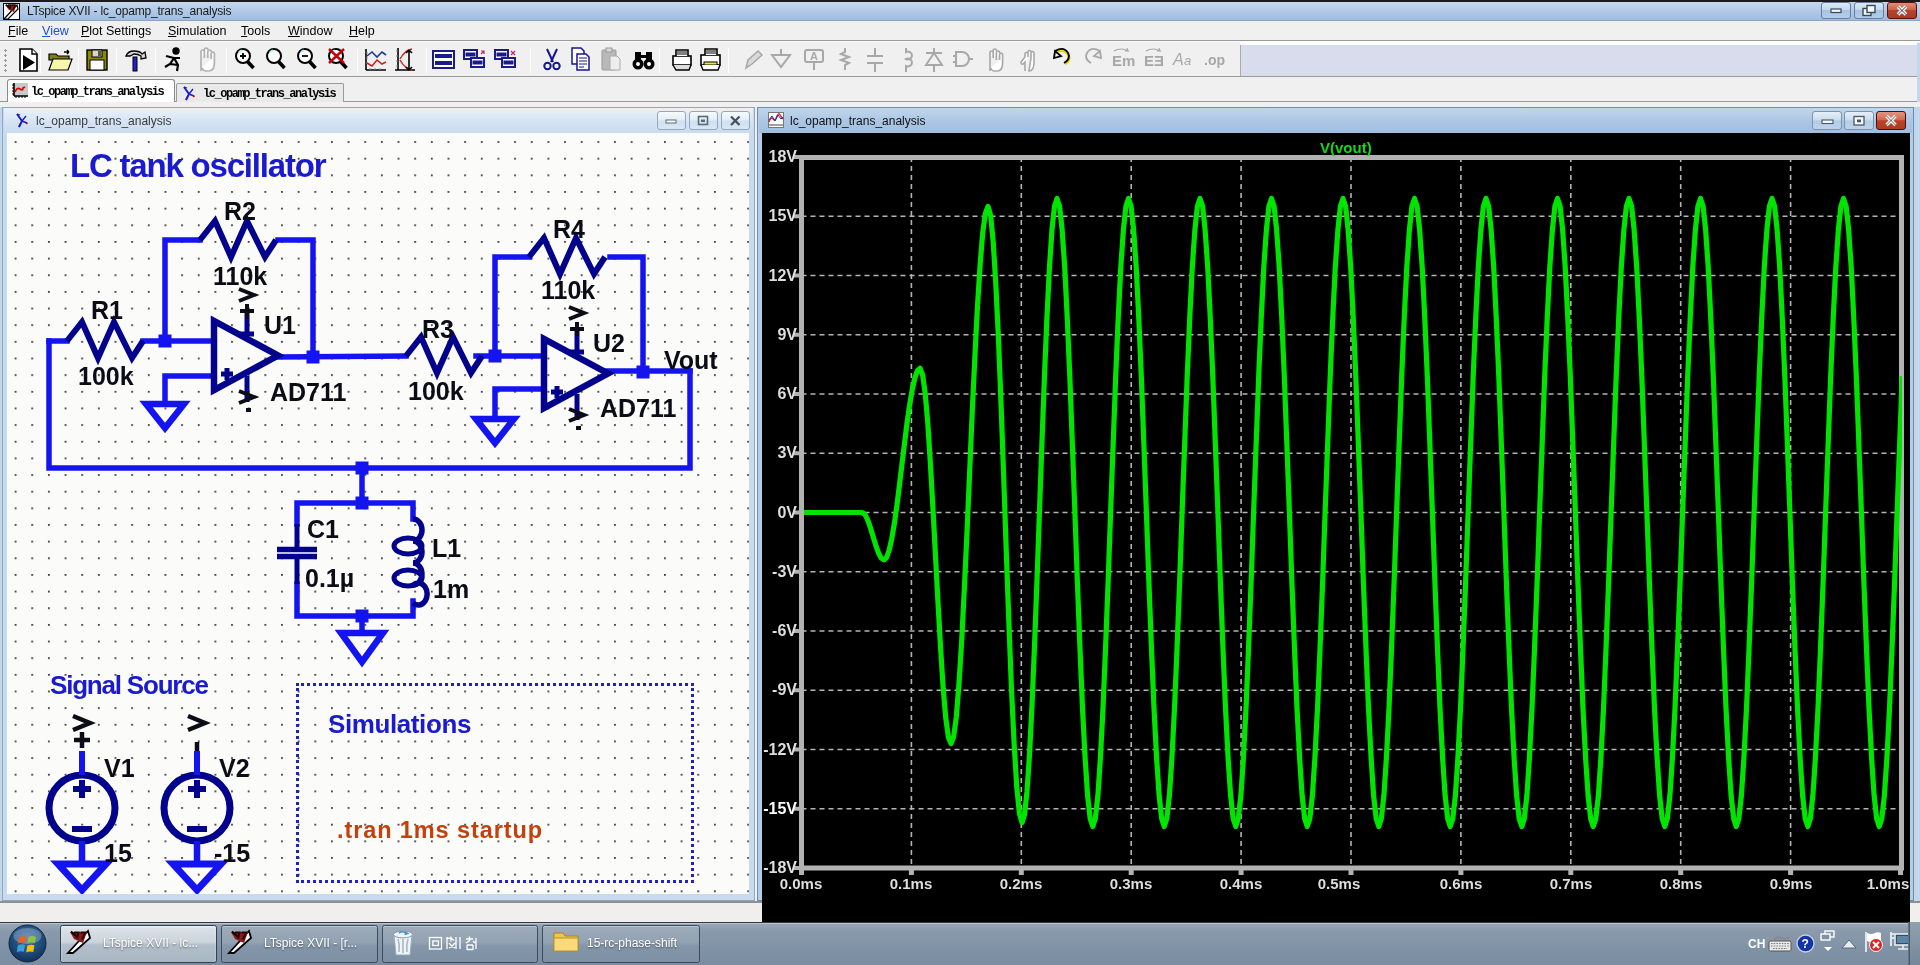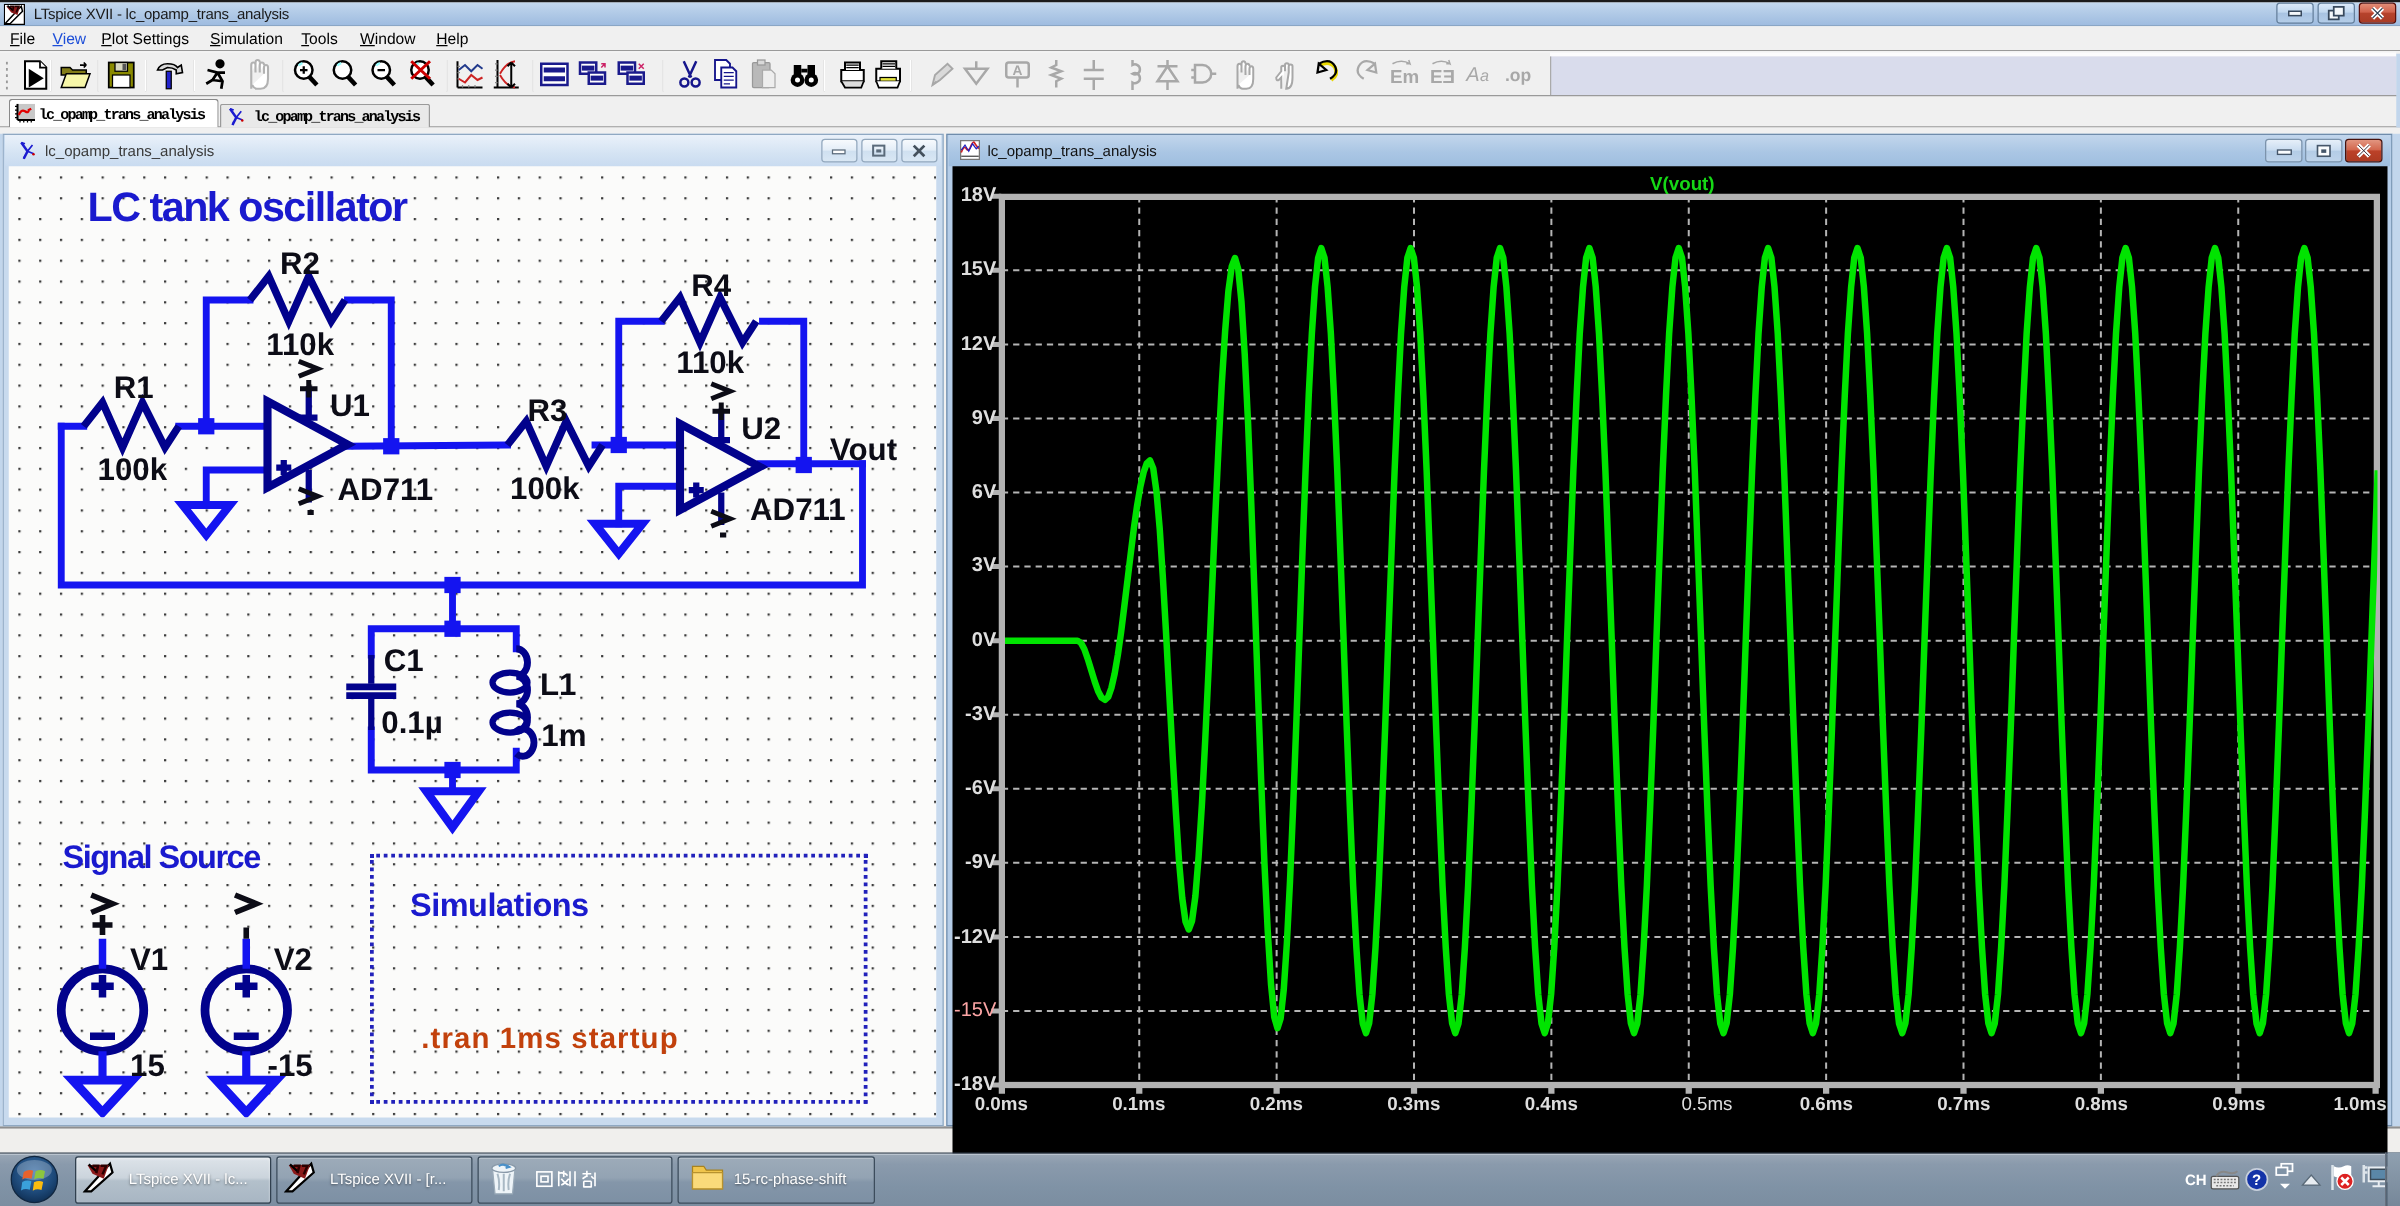--- a/index.html
+++ b/index.html
@@ -464,28 +464,28 @@
     <div style="position:absolute;right:1113px;top:74.25px;font-size:16px;font-weight:bold;color:#dedede;white-space:pre;">15V</div>
     <div style="position:absolute;right:1113px;top:133.5px;font-size:16px;font-weight:bold;color:#dedede;white-space:pre;">12V</div>
     <div style="position:absolute;right:1113px;top:192.75px;font-size:16px;font-weight:bold;color:#dedede;white-space:pre;">9V</div>
     <div style="position:absolute;right:1113px;top:252.0px;font-size:16px;font-weight:bold;color:#dedede;white-space:pre;">6V</div>
     <div style="position:absolute;right:1113px;top:311.25px;font-size:16px;font-weight:bold;color:#dedede;white-space:pre;">3V</div>
     <div style="position:absolute;right:1113px;top:370.5px;font-size:16px;font-weight:bold;color:#dedede;white-space:pre;">0V</div>
     <div style="position:absolute;right:1113px;top:429.75px;font-size:16px;font-weight:bold;color:#dedede;white-space:pre;margin-left:18px;">-3V</div>
     <div style="position:absolute;right:1113px;top:489.0px;font-size:16px;font-weight:bold;color:#dedede;white-space:pre;">-6V</div>
     <div style="position:absolute;right:1113px;top:548.25px;font-size:16px;font-weight:bold;color:#dedede;white-space:pre;">-9V</div>
     <div style="position:absolute;right:1113px;top:607.5px;font-size:16px;font-weight:bold;color:#dedede;white-space:pre;">-12V</div>
-    <div style="position:absolute;right:1113px;top:666.75px;font-size:16px;font-weight:normal;color:#fca5a5;white-space:pre;">-15V</div>
+    <div style="position:absolute;right:1113px;top:666.75px;font-size:16px;font-weight:bold;color:#ffffff;white-space:pre;">-15V</div>
     <div style="position:absolute;right:1113px;top:726.0px;font-size:16px;font-weight:bold;color:#dedede;white-space:pre;">-18V</div>
     <div style="position:absolute;left:4px;top:742px;width:70px;text-align:center;font-size:15px;font-weight:bold;color:#dedede;white-space:pre;">0.0ms</div>
     <div style="position:absolute;left:114px;top:742px;width:70px;text-align:center;font-size:15px;font-weight:bold;color:#dedede;white-space:pre;">0.1ms</div>
     <div style="position:absolute;left:224px;top:742px;width:70px;text-align:center;font-size:15px;font-weight:bold;color:#dedede;white-space:pre;">0.2ms</div>
     <div style="position:absolute;left:334px;top:742px;width:70px;text-align:center;font-size:15px;font-weight:bold;color:#dedede;white-space:pre;">0.3ms</div>
     <div style="position:absolute;left:444px;top:742px;width:70px;text-align:center;font-size:15px;font-weight:bold;color:#dedede;white-space:pre;">0.4ms</div>
-    <div style="position:absolute;left:554px;top:742px;width:70px;text-align:right;font-size:15px;font-weight:normal;color:#dedede;white-space:pre;">0.5ms</div>
+    <div style="position:absolute;left:542px;top:742px;width:70px;text-align:center;font-size:15px;font-weight:bold;color:#dedede;white-space:pre;">0.5ms</div>
     <div style="position:absolute;left:664px;top:742px;width:70px;text-align:center;font-size:15px;font-weight:bold;color:#dedede;white-space:pre;">0.6ms</div>
     <div style="position:absolute;left:774px;top:742px;width:70px;text-align:center;font-size:15px;font-weight:bold;color:#dedede;white-space:pre;">0.7ms</div>
     <div style="position:absolute;left:884px;top:742px;width:70px;text-align:center;font-size:15px;font-weight:bold;color:#dedede;white-space:pre;">0.8ms</div>
     <div style="position:absolute;left:994px;top:742px;width:70px;text-align:center;font-size:15px;font-weight:bold;color:#dedede;white-space:pre;">0.9ms</div>
     <div style="position:absolute;left:1091px;top:742px;width:70px;text-align:center;font-size:15px;font-weight:bold;color:#dedede;white-space:pre;">1.0ms</div>
     <div style="position:absolute;left:558px;top:6px;white-space:pre;font-size:15px;font-weight:bold;color:#16d816;">V(vout)</div>
   </div>
 <div style="position:absolute;left:1914px;top:107px;width:6px;height:794px;background:#c2d6ec;"></div>
 <div style="position:absolute;left:0px;top:107px;width:2px;height:794px;background:#c2d6ec;"></div>
 <div style="position:absolute;left:1917px;top:43px;width:3px;height:59px;background:#c2d6ec;"></div>

